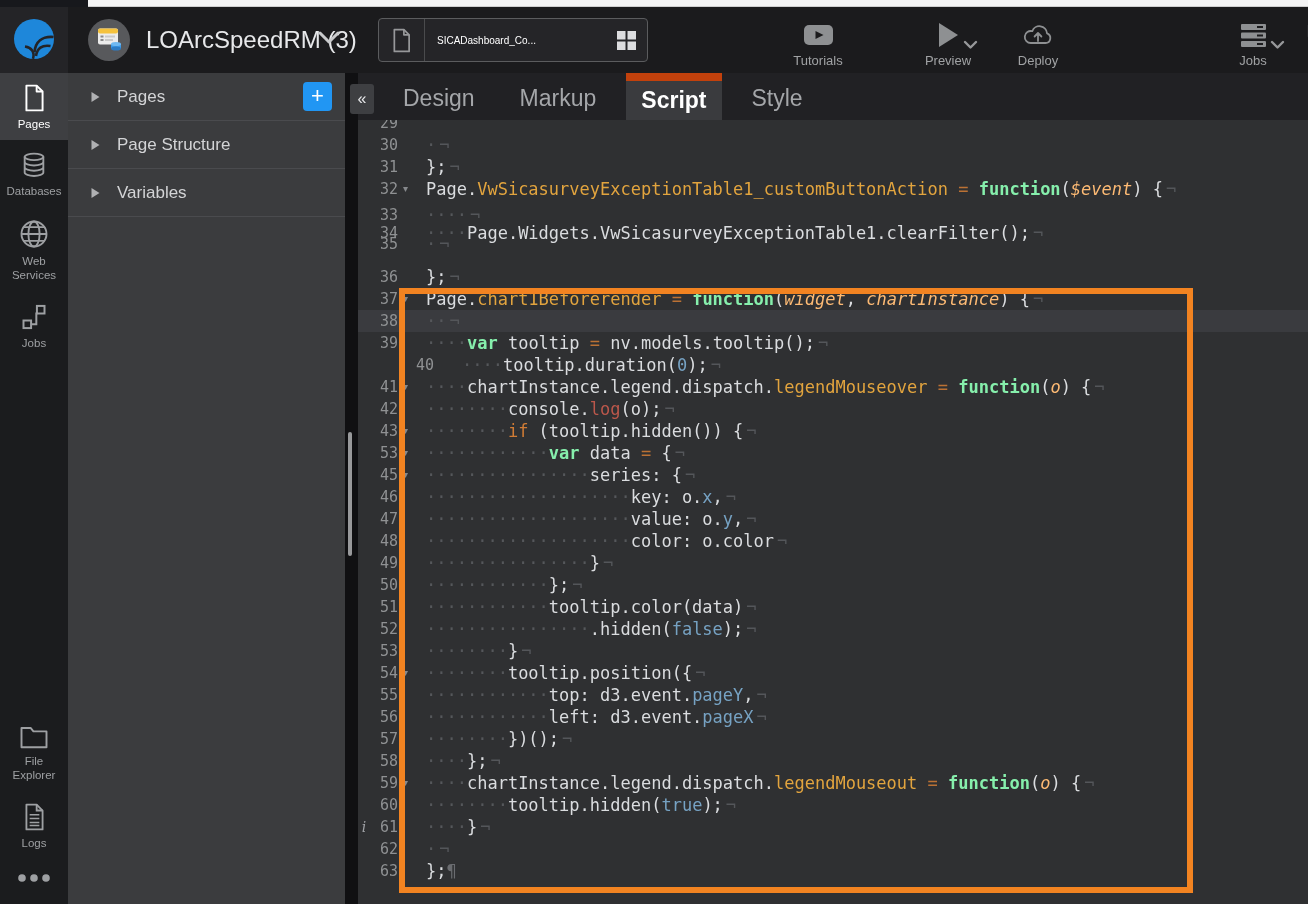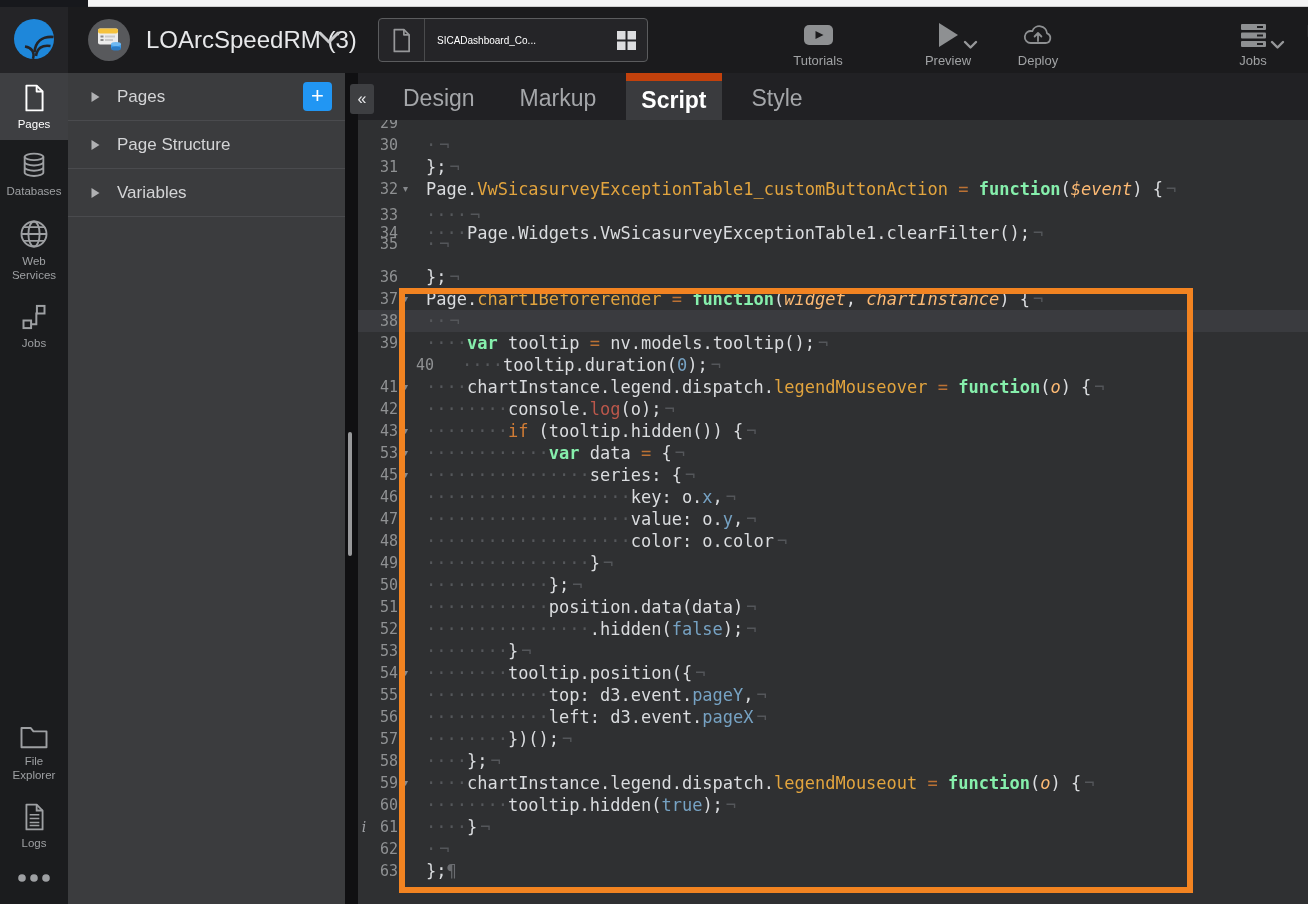--- a/index.html
+++ b/index.html
@@ -381,21 +381,21 @@
         <div class="line" style="top: 432px;">
           <span class="lnum">49</span>
           <span class="codetext"><span class="tw">················</span><span class="tp">}</span><span class="te">¬</span></span>
         </div>
         <div class="line" style="top: 454px;">
           <span class="lnum">50</span>
           <span class="codetext"><span class="tw">············</span><span class="tp">};</span><span class="te">¬</span></span>
         </div>
         <div class="line" style="top: 476px;">
           <span class="lnum">51</span>
-          <span class="codetext"><span class="tw">············</span><span class="tp">position.data(data)</span><span class="te">¬</span></span>
+          <span class="codetext"><span class="tw">············</span><span class="tp">tooltip.color(data)</span><span class="te">¬</span></span>
         </div>
         <div class="line" style="top: 498px;">
           <span class="lnum">52</span>
           <span class="codetext"><span class="tw">················</span><span class="tp">.hidden(</span><span class="ta">false</span><span class="tp">);</span><span class="te">¬</span></span>
         </div>
         <div class="line" style="top: 520px;">
           <span class="lnum">53</span>
           <span class="codetext"><span class="tw">········</span><span class="tp">}</span><span class="te">¬</span></span>
         </div>
         <div class="line" style="top: 542px;">

